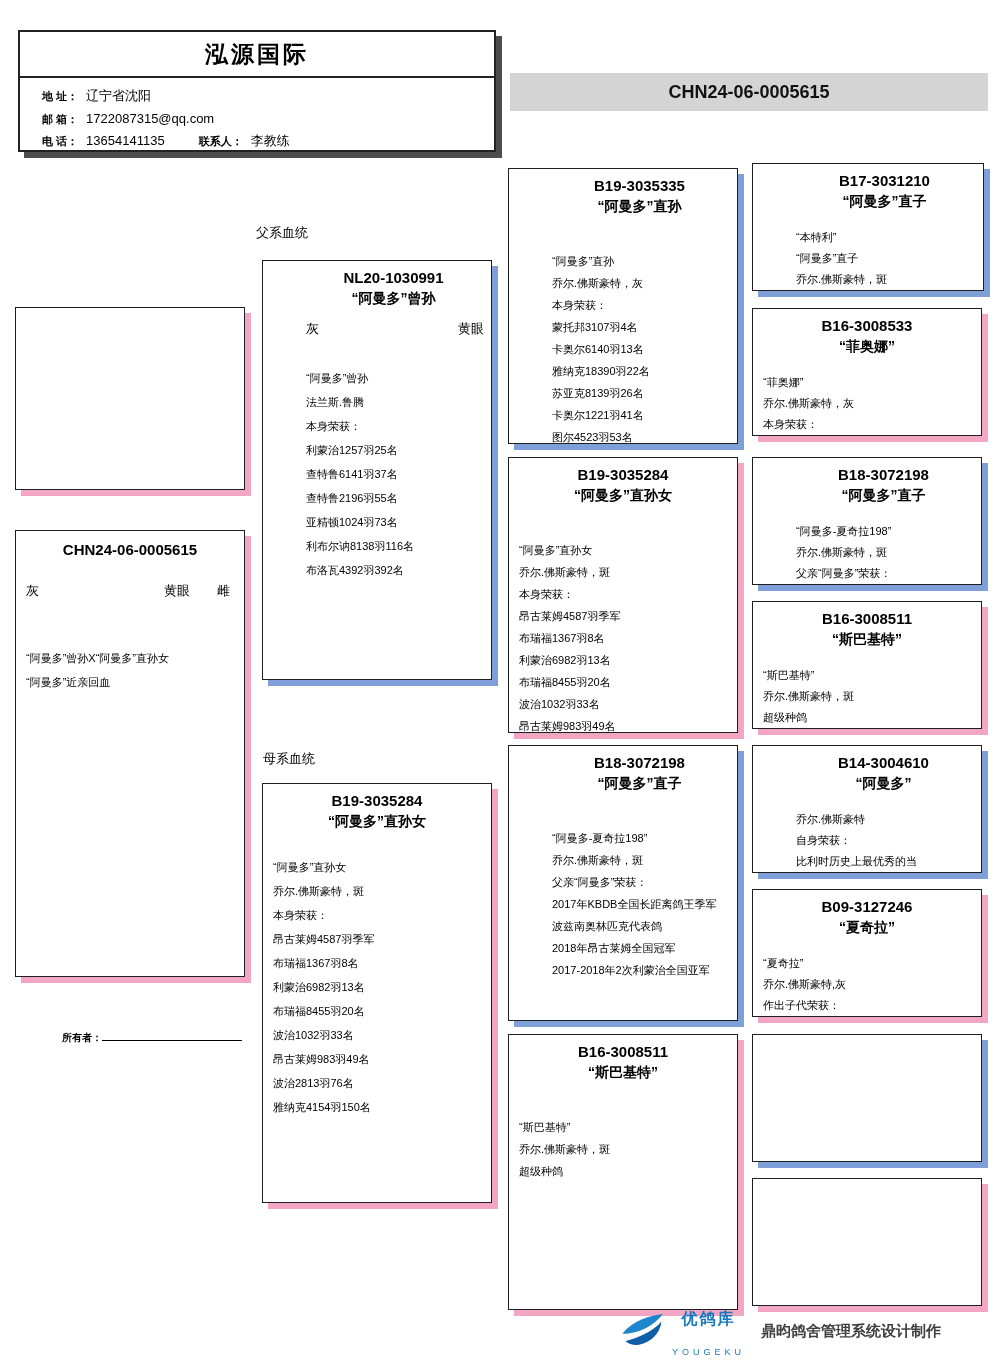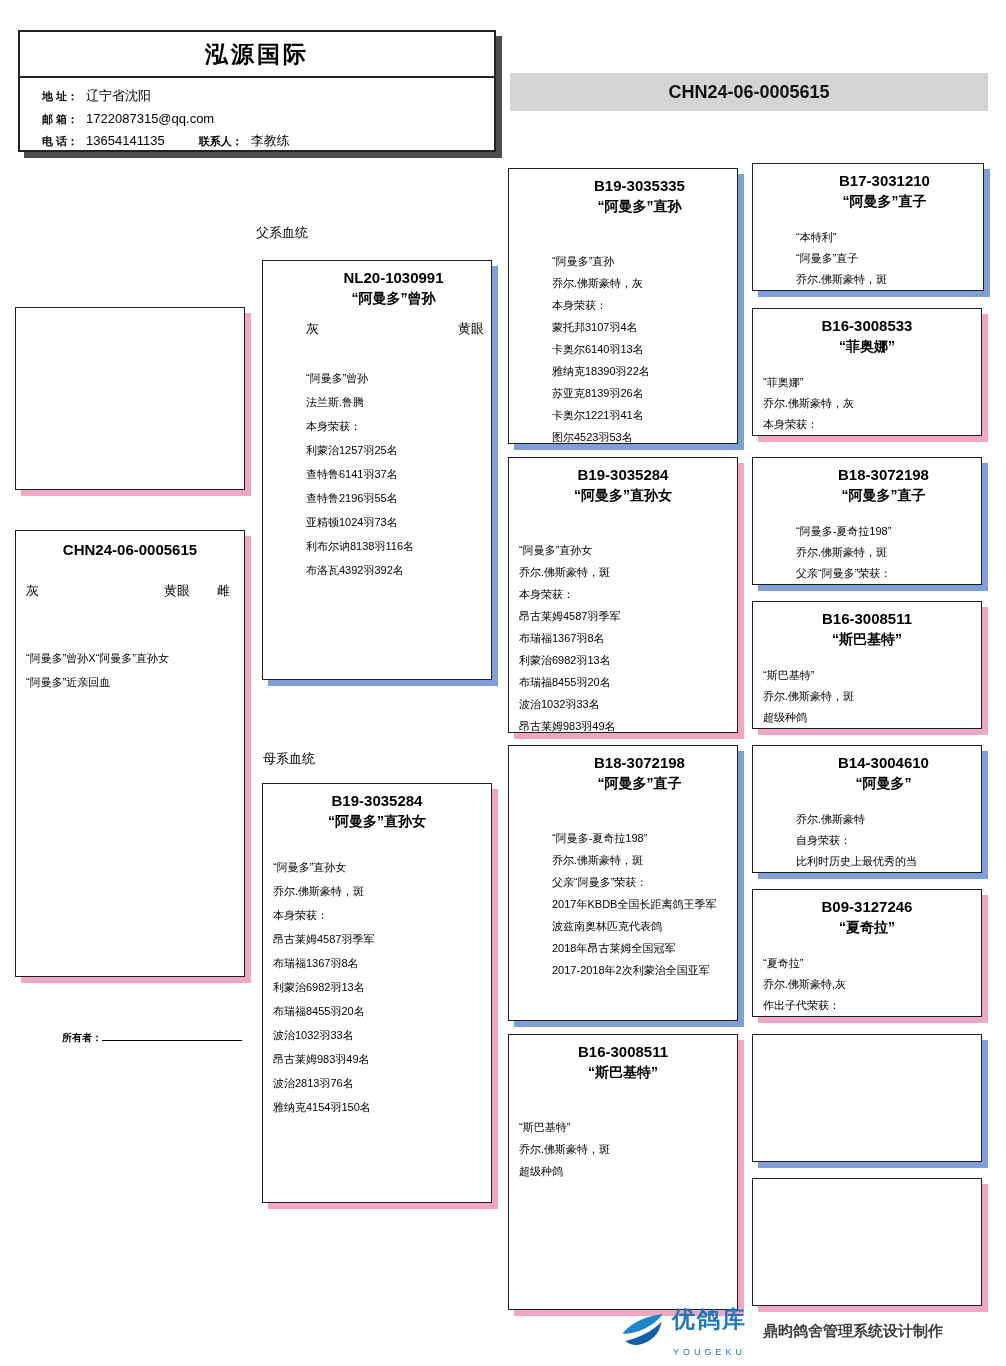--- a/index.html
+++ b/index.html
@@ -72,21 +72,21 @@
   .g4 .body .line { line-height:21px; }
 
   
   .owner { position:absolute; left:62px; top:1028px; font-size:10px;text-align:center; }
   .olabel { font-weight:bold; }
   .oline { display:inline-block; width:140px; height:13px; border-bottom:1px solid #000; }
 
   
   .footer { position:absolute; left:618px; top:1306px; display:flex; align-items:center; }
   .brand-block { margin-left:6px; display:flex; flex-direction:column; align-items:center; }
-  .brand { font-size:23px; font-weight:bold; color:var(--brand-blue,#1878be); letter-spacing:2px; line-height:26px; }
+  .brand { font-size:16px; font-weight:bold; color:var(--brand-blue,#1878be); letter-spacing:2px; line-height:26px; }
   .brand-sub { font-size:9px; letter-spacing:4px; color:var(--brand-blue,#1878be); margin-top:15px; }
   .credit { margin-left:16px; font-size:15px; color:#404040;font-weight:bold; }
 </style>
 </head>
 <body>
 
 <div class="page">
 
   <div class="header-card">
     <div class="company">泓源国际</div>

